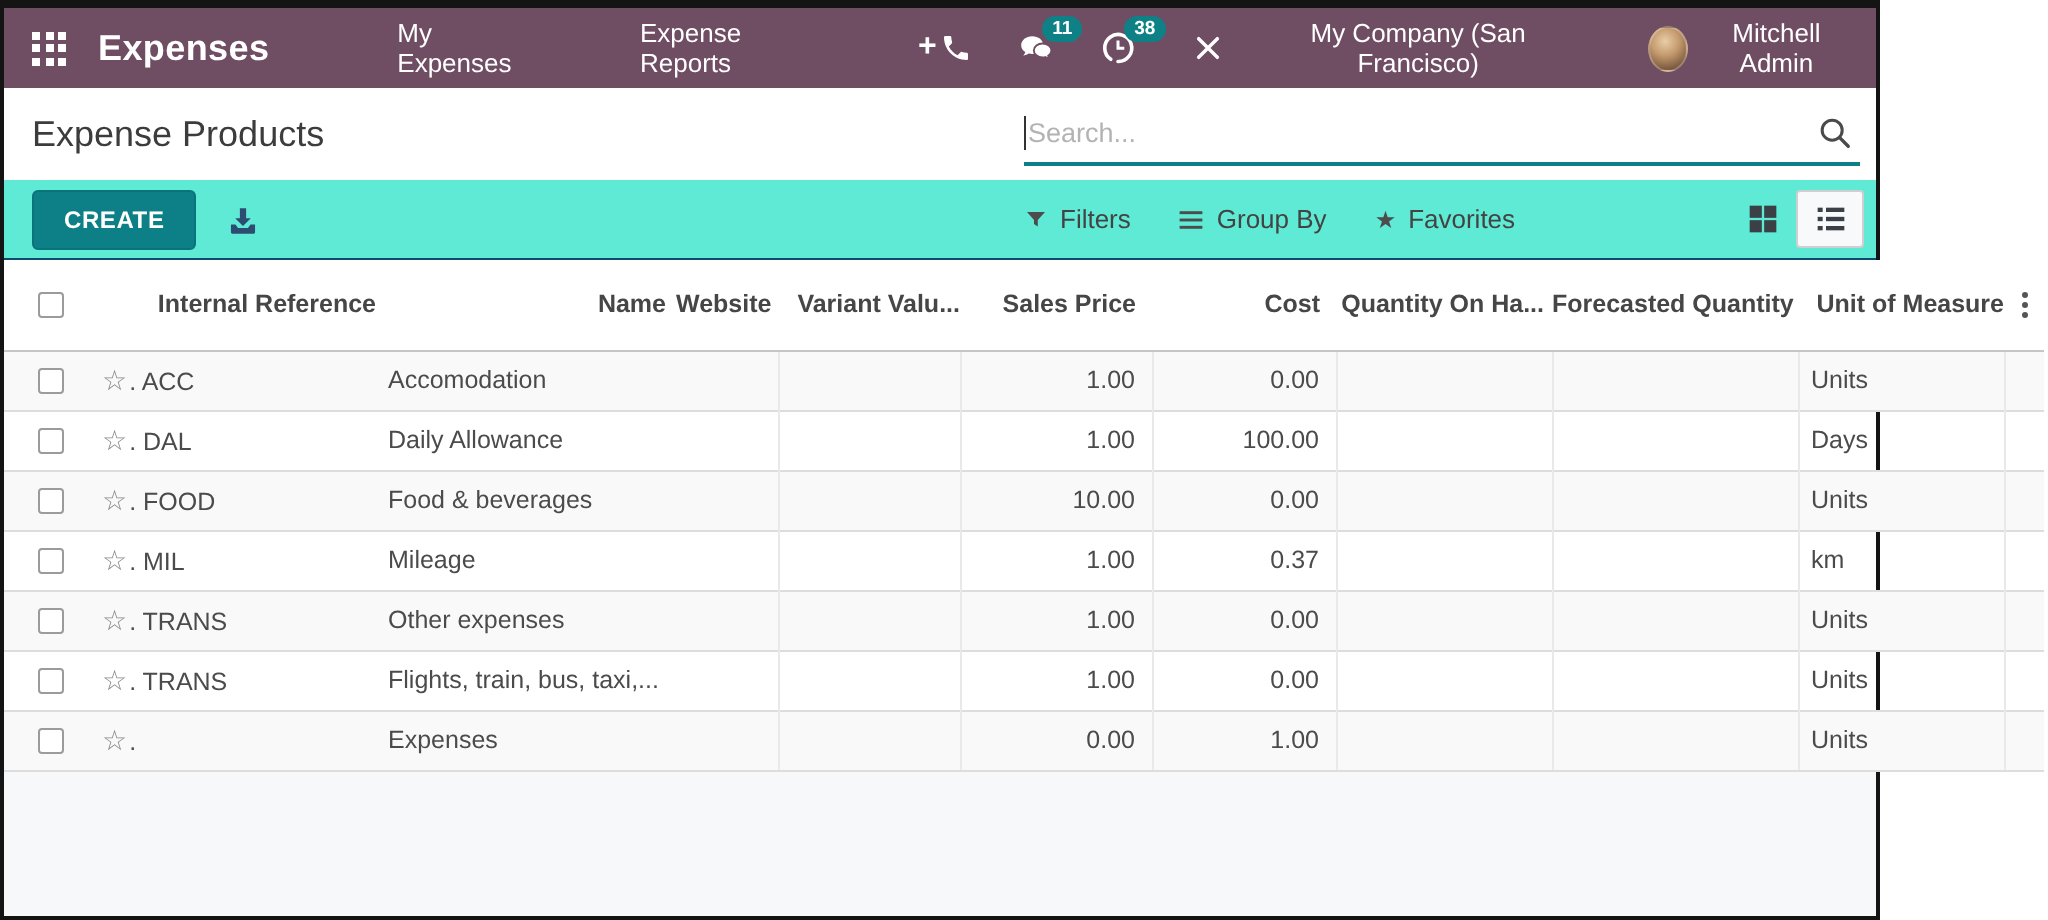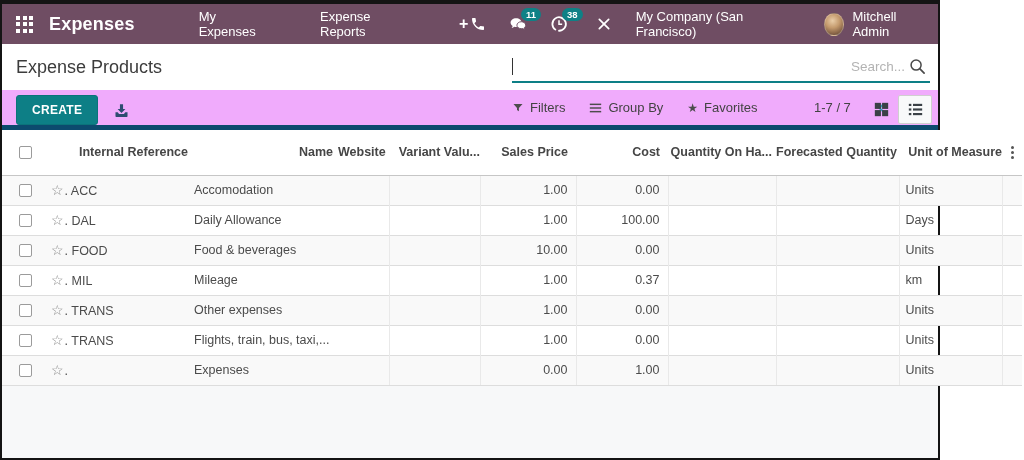--- a/index.html
+++ b/index.html
@@ -18,21 +18,21 @@
     display:flex; align-items:center; padding:0 14px; color:#fff;
   }
   .apps-grid{ width:17px; height:17px; display:grid;
     grid-template-columns:repeat(3,4px); grid-template-rows:repeat(3,4px);
     gap:2.5px; cursor:pointer; }
   .apps-grid i{ background:#fff; display:block; }
   .brand{ font-size:18px; font-weight:bold; margin-left:16px; letter-spacing:.2px; cursor:pointer; }
   .nav-items{ display:flex; align-items:center; margin-left:46px; gap:40px; }
   .nav-item{ font-size:13px; color:#fff; text-decoration:none; cursor:pointer;padding-left:18px; }
   .nav-plus{ font-size:16px; font-weight:bold; }
-  .topbar-right{ margin-left:auto; display:flex; align-items:center; }
+  .topbar-right{ margin-left:auto; display:flex; align-items:center;text-align:center; }
   .tb-icon{ position:relative; display:inline-flex; align-items:center;
     justify-content:center; width:22px; height:22px; cursor:pointer; }
   .tb-icon + .tb-icon{ margin-left:22px; }
   .badge{
     position:absolute; top:-5px; left:12px;
     background:#0e8186; color:#fff; font-size:9.5px; font-weight:bold;
     border-radius:9px; padding:1.5px 5px; line-height:1; white-space:nowrap;
   }
   .company{ font-size:13px; margin-left:22px; cursor:pointer; }
   .avatar{ width:23px; height:23px; border-radius:50%; margin-left:42px; cursor:pointer;
@@ -40,27 +40,27 @@
     border:1px solid rgba(255,255,255,.25); }
   .username{ font-size:13px; margin-left:8px; cursor:pointer; }
 
   
   .title-row{ height:46px; flex:0 0 46px; position:relative; display:flex; align-items:center; background:#fff; }
   .page-title{ font-size:18px; font-weight:400; color:#3c3c3c; margin-left:14px; }
   .search-box{ position:absolute; left:510px; right:8px; top:7px; height:32px;
     border-bottom:2px solid #0d7f86; display:flex; align-items:center; }
   .caret{ width:1px; height:17px; background:#333; flex:0 0 1px; }
   .search-input{ flex:1; border:none; outline:none; font-size:13.5px;
-    font-family:"Liberation Sans",sans-serif; color:#404040; background:transparent; padding:0 0 0 1px;text-align:right; }
+    font-family:"Liberation Sans",sans-serif; color:#404040; background:transparent; padding:0 0 0 1px; }
   .search-input::placeholder{ color:#b3b3b3; }
   .search-btn{ border:none; background:none; cursor:pointer; padding:0 4px; display:flex; }
 
   
-  .control-bar{ height:40px; flex:0 0 40px; position:relative; background:#f0abfc;
-    border-bottom:5px solid #0c4a6e; }
+  .control-bar{ height:40px; flex:0 0 40px; position:relative; background:#5eead4;
+    border-bottom:1px solid #0c4a6e; }
   .cb-left{ position:absolute; left:14px; top:5px; display:flex; align-items:center; }
   .btn-create{ background:#0d7f86; color:#fff; border:1px solid #0b737a; border-radius:3px;
     font-size:12px; font-weight:bold; letter-spacing:.3px; padding:7px 15px;
     font-family:"Liberation Sans",sans-serif; cursor:pointer; }
   .export-btn{ background:none; border:none; margin-left:13px; cursor:pointer; display:flex; padding:2px; }
   .cb-filters{ position:absolute; left:510px; top:0; height:100%; display:flex; align-items:center; gap:24px; }
   .filter-item{ display:flex; align-items:center; gap:6px; font-size:13px; color:#434343;
     background:none; border:none; cursor:pointer; font-family:"Liberation Sans",sans-serif; }
   .fav-star{ font-size:12px; color:#4c4c4c; }
   .cb-pager{ position:absolute; left:812px; top:0; height:100%; display:flex; align-items:center; }
@@ -199,33 +199,20 @@
             </g>
           </svg>
         <span>Group By</span>
       </button>
       <button class="filter-item">
         <span class="fav-star">★</span>
         <span>Favorites</span>
       </button>
     </div>
 
-    <div class="cb-pager">
-      <span class="pager-text">1-7 / 7</span>
-      <button class="pg-btn pg-prev">
-        <svg viewBox="0 0 16 16" width="14" height="14">
-            <polyline points="10,3.5 5,8 10,12.5" fill="none" stroke="#35a0b8" stroke-width="2.2" stroke-linecap="round" stroke-linejoin="round"></polyline>
-          </svg>
-      </button>
-      <button class="pg-btn pg-next">
-        <svg viewBox="0 0 16 16" width="14" height="14">
-            <polyline points="6,3.5 11,8 6,12.5" fill="none" stroke="#35a0b8" stroke-width="2.2" stroke-linecap="round" stroke-linejoin="round"></polyline>
-          </svg>
-      </button>
-    </div>
 
     <div class="cb-switcher">
       <button class="sw-btn">
         <svg viewBox="0 0 18 18" width="15" height="15" fill="#3a4046">
             <rect x="1" y="1" width="7.3" height="7.3"></rect>
             <rect x="9.7" y="1" width="7.3" height="7.3"></rect>
             <rect x="1" y="9.7" width="7.3" height="7.3"></rect>
             <rect x="9.7" y="9.7" width="7.3" height="7.3"></rect>
           </svg>
       </button>

